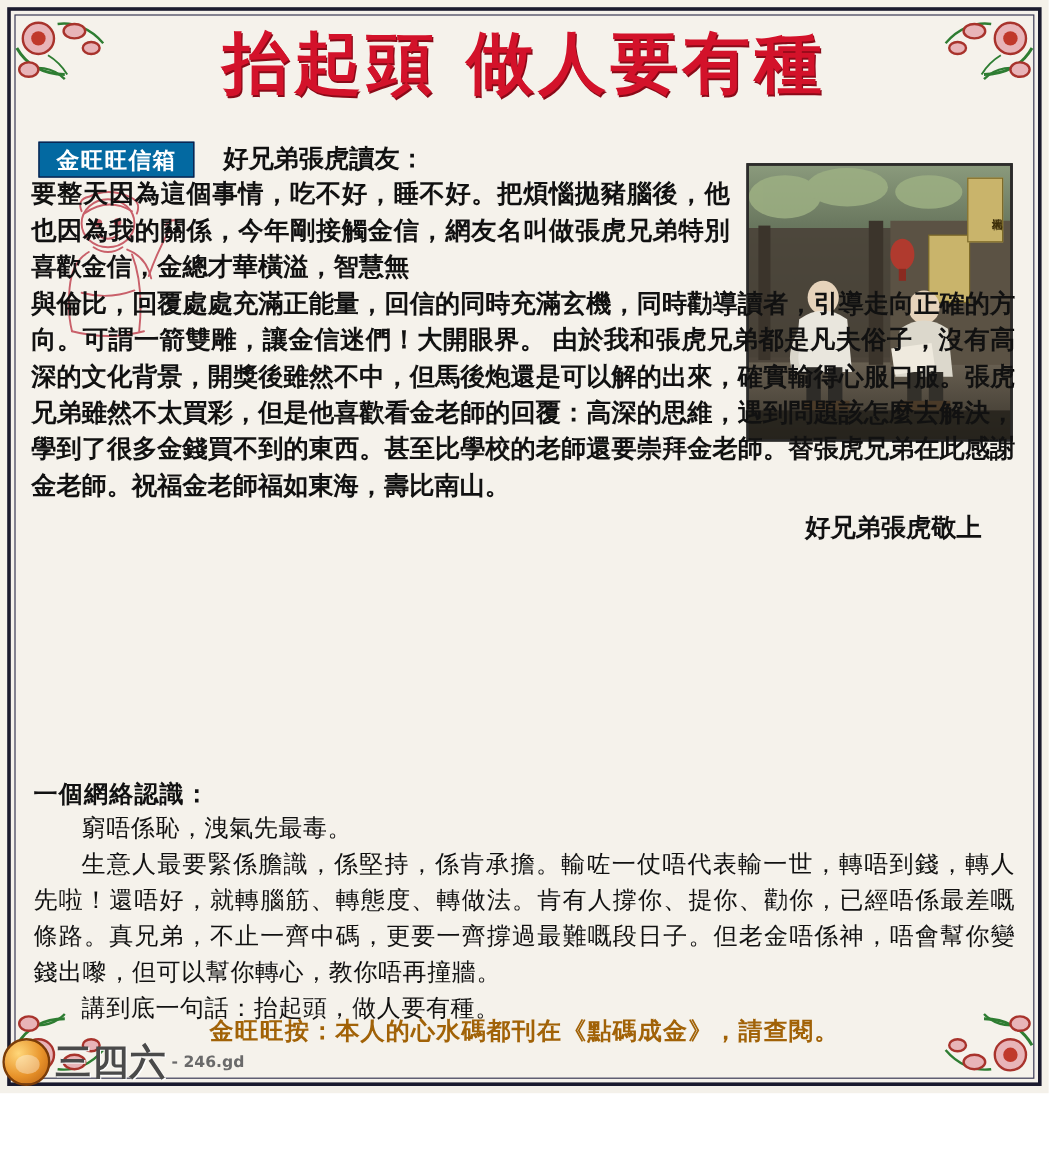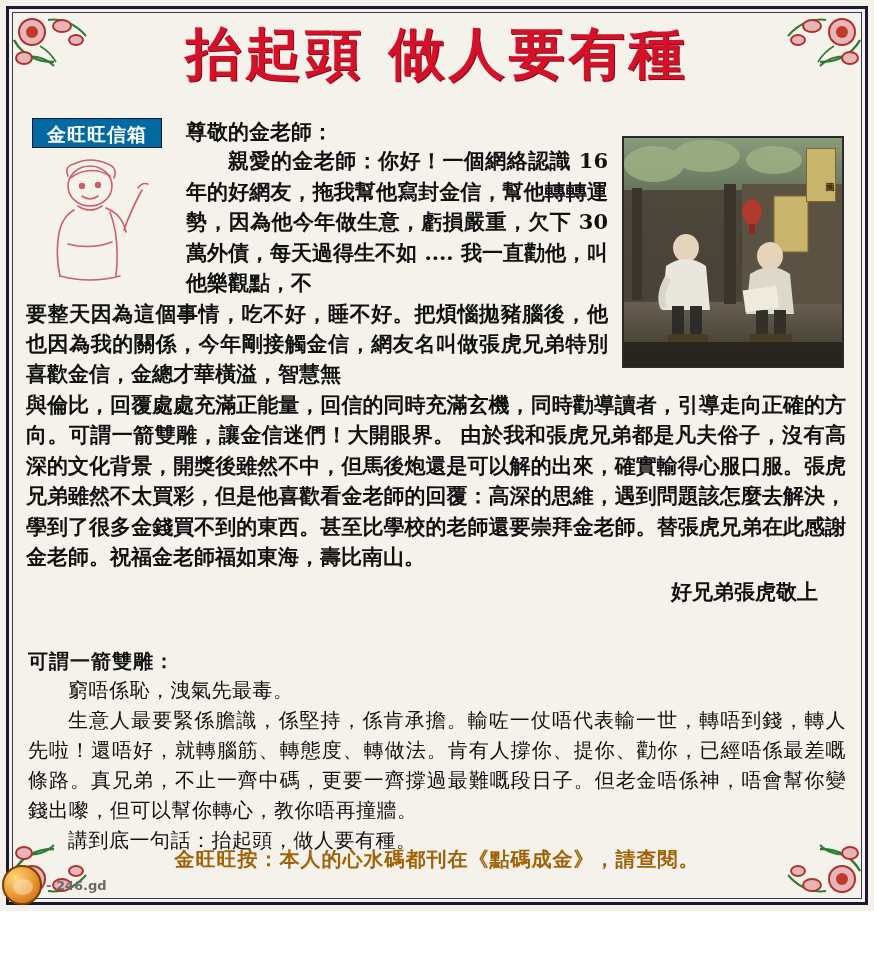--- a/index.html
+++ b/index.html
@@ -377,33 +377,33 @@
         <rect x="120" y="150" width="34" height="22" fill="#efeade" transform="rotate(-8 137 161)"></rect>
         <rect x="126" y="196" width="42" height="8" fill="#4a3a28"></rect>
       </g>
 
       <rect y="204" width="218" height="24" fill="#221f19" opacity="0.8"></rect>
     </svg>
     <div class="photo-caption">洞天福地</div>
   </div>
 
   <div class="letter">
-    <div class="salutation">尊敬的金老師：</div>
-    <div class="para-top">親愛的金老師：你好！一個網絡認識 16 年的好網友，拖我幫他寫封金信，幫他轉轉運勢，因為他今年做生意，虧損嚴重，欠下 30 萬外債，每天過得生不如 .... 我一直勸他，叫他樂觀點，不</div>
+    <div class="salutation">好兄弟張虎讀友：</div>
     <div class="para-mid">要整天因為這個事情，吃不好，睡不好。把煩惱拋豬腦後，他也因為我的關係，今年剛接觸金信，網友名叫做張虎兄弟特別喜歡金信，金總才華橫溢，智慧無</div>
     <div class="para-full">與倫比，回覆處處充滿正能量，回信的同時充滿玄機，同時勸導讀者，引導走向正確的方向。可謂一箭雙雕，讓金信迷們！大開眼界。 由於我和張虎兄弟都是凡夫俗子，沒有高深的文化背景，開獎後雖然不中，但馬後炮還是可以解的出來，確實輸得心服口服。張虎兄弟雖然不太買彩，但是他喜歡看金老師的回覆：高深的思維，遇到問題該怎麼去解決，學到了很多金錢買不到的東西。甚至比學校的老師還要崇拜金老師。替張虎兄弟在此感謝金老師。祝福金老師福如東海，壽比南山。</div>
     <div class="sign-right">好兄弟張虎敬上</div>
   </div>
 
   <div class="reply">
-    <div class="reply-head">可謂一箭雙雕：</div>
+    <div class="reply-head">一個網絡認識：</div>
     <div class="reply-p">窮唔係恥，洩氣先最毒。</div>
     <div class="reply-p">生意人最要緊係膽識，係堅持，係肯承擔。輸咗一仗唔代表輸一世，轉唔到錢，轉人先啦！還唔好，就轉腦筋、轉態度、轉做法。肯有人撐你、提你、勸你，已經唔係最差嘅條路。真兄弟，不止一齊中碼，更要一齊撐過最難嘅段日子。但老金唔係神，唔會幫你變錢出嚟，但可以幫你轉心，教你唔再撞牆。</div>
     <div class="reply-p">講到底一句話：抬起頭，做人要有種。</div>
   </div>
 
   <div class="footer-note">金旺旺按：本人的心水碼都刊在《點碼成金》，請查閱。</div>
 
   <div class="watermark">
     <div class="wm-ball"></div>
+    <div class="wm-text">三四六</div>
     <div class="wm-sub">- 246.gd</div>
   </div>
 </div>
 
 </body></html>

